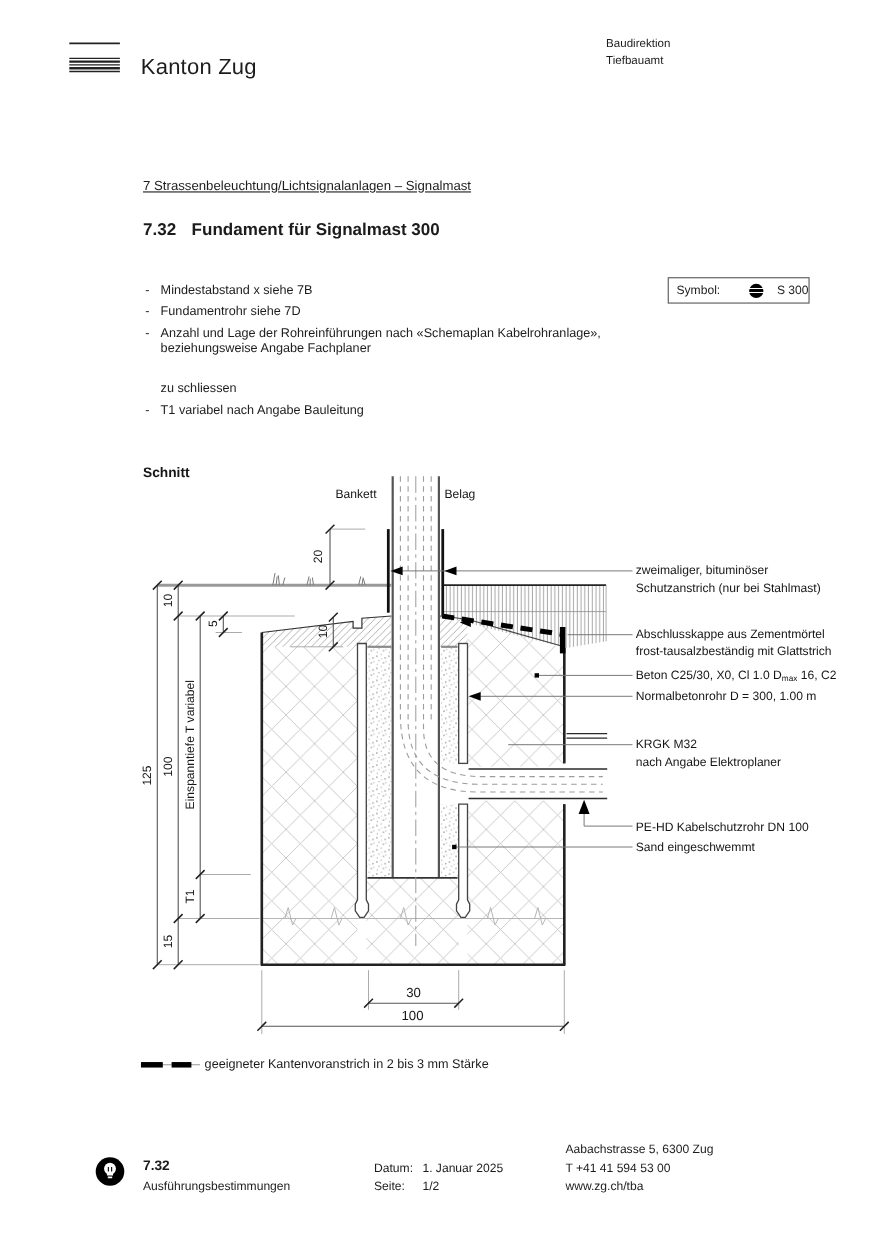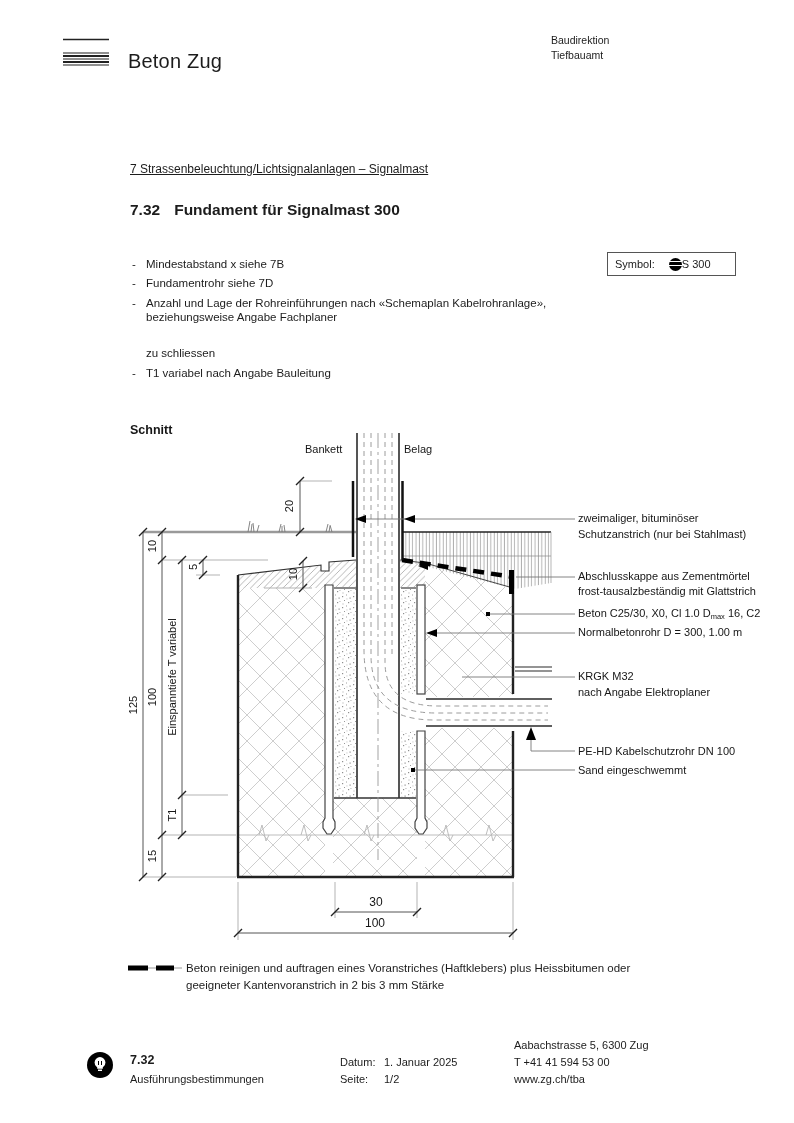--- a/index.html
+++ b/index.html
@@ -6,21 +6,21 @@
   #page{position:relative;width:794px;height:1123px;background:#ffffff;margin:0 auto;
         font-family:"Liberation Sans","DejaVu Sans",sans-serif;color:#1c1c1c;overflow:hidden;}
   .abs{position:absolute;}
   .t10{font-size:10.5px;line-height:15.5px;padding-left:37px;}
   .brand{font-size:20px;letter-spacing:.2px;}
   .breadcrumb{font-size:12px;text-decoration:underline;}
   .title{font-size:15.5px;font-weight:bold;}
   .note-row{position:absolute;left:132px;font-size:11.5px;white-space:nowrap;}
   .note-dash{display:inline-block;width:14px;}
   .symbolbox{position:absolute;left:607px;top:252px;width:127px;height:22px;
-             border:1px solid #555;display:flex;align-items:center;font-size:11px;}
+             border:1px solid #555;display:flex;align-items:center;font-size:11px;justify-content:space-between;}
   .symbolbox .lbl{margin-left:7px;}
   .symdot{width:13px;height:13px;border-radius:50%;margin-left:14px;
           background:linear-gradient(180deg,#000 0 3.5px,#fff 3.5px 4.5px,#000 4.5px 7.5px,#fff 7.5px 8.5px,#000 8.5px 13px);}
   .symcode{margin-left:0;}
   .legend-text{position:absolute;left:186px;top:960px;font-size:11.5px;line-height:16.5px;}
   .footer-bold{font-size:12.5px;font-weight:bold;}
   .f11{font-size:11px;line-height:17px;}
   svg text{fill:#161616;}
 </style>
 </head>
@@ -29,21 +29,21 @@
 <div id="page">
 
   <svg class="abs" style="left:62px;top:38px" width="48" height="30" viewBox="0 0 48 30">
     <line x1="1" y1="1.5" x2="47" y2="1.5" stroke="#222" stroke-width="1.6"></line>
     <line x1="1" y1="15" x2="47" y2="15" stroke="#222" stroke-width="1.2"></line>
     <line x1="1" y1="18" x2="47" y2="18" stroke="#222" stroke-width="2.2"></line>
     <line x1="1" y1="21" x2="47" y2="21" stroke="#222" stroke-width="1.2"></line>
     <line x1="1" y1="24" x2="47" y2="24" stroke="#222" stroke-width="2.2"></line>
     <line x1="1" y1="27" x2="47" y2="27" stroke="#222" stroke-width="1.2"></line>
   </svg>
-  <div class="abs brand" style="left:128px;top:50px">Beton Zug</div>
+  <div class="abs brand" style="left:128px;top:50px">Kanton Zug</div>
   <div class="abs t10" style="left:514px;top:33px">Baudirektion</div>
   <div class="abs t10" style="left:514px;top:48px">Tiefbauamt</div>
 
   <div class="abs breadcrumb" style="left:130px;top:162px">7 Strassenbeleuchtung/Lichtsignalanlagen – Signalmast</div>
   <div class="abs title" style="left:130px;top:201px">
     <span>7.32</span><span style="display:inline-block;width:14px"></span><span>Fundament für Signalmast 300</span>
   </div>
 
   <div class="symbolbox">
     <span class="lbl">Symbol:</span>
@@ -258,21 +258,20 @@
       <text x="578" y="774">Sand eingeschwemmt</text>
     </g>
   </svg>
 
   <svg class="abs" style="left:128px;top:963px" width="54" height="10" viewBox="0 0 54 10">
     <line x1="0" y1="5" x2="54" y2="5" stroke="#999" stroke-width="1"></line>
     <rect x="0" y="2.5" width="20" height="5" fill="#000"></rect>
     <rect x="28" y="2.5" width="18" height="5" fill="#000"></rect>
   </svg>
   <div class="legend-text">
-    <div>Beton reinigen und auftragen eines Voranstriches (Haftklebers) plus Heissbitumen oder</div>
     <div>geeigneter Kantenvoranstrich in 2 bis 3 mm Stärke</div>
   </div>
 
   <svg class="abs" style="left:86px;top:1051px" width="28" height="28" viewBox="0 0 28 28">
     <circle cx="14" cy="14" r="13" fill="#000"></circle>
     <circle cx="14" cy="11.5" r="5.4" fill="#fff"></circle>
     <path d="M11.2,15.5 h5.6 v2.2 h-5.6 Z M12,18.5 h4 v1.6 h-4 Z" fill="#fff"></path>
     <path d="M12.5,10 v4 M15.5,10 v4" stroke="#000" stroke-width="1"></path>
   </svg>
   <div class="abs footer-bold" style="left:130px;top:1053px">7.32</div>

